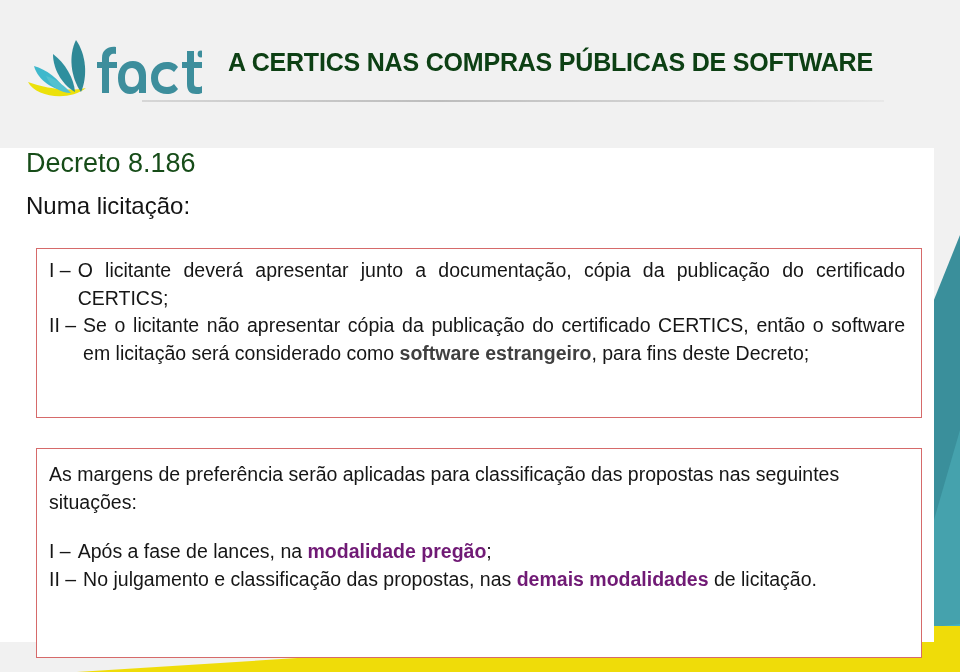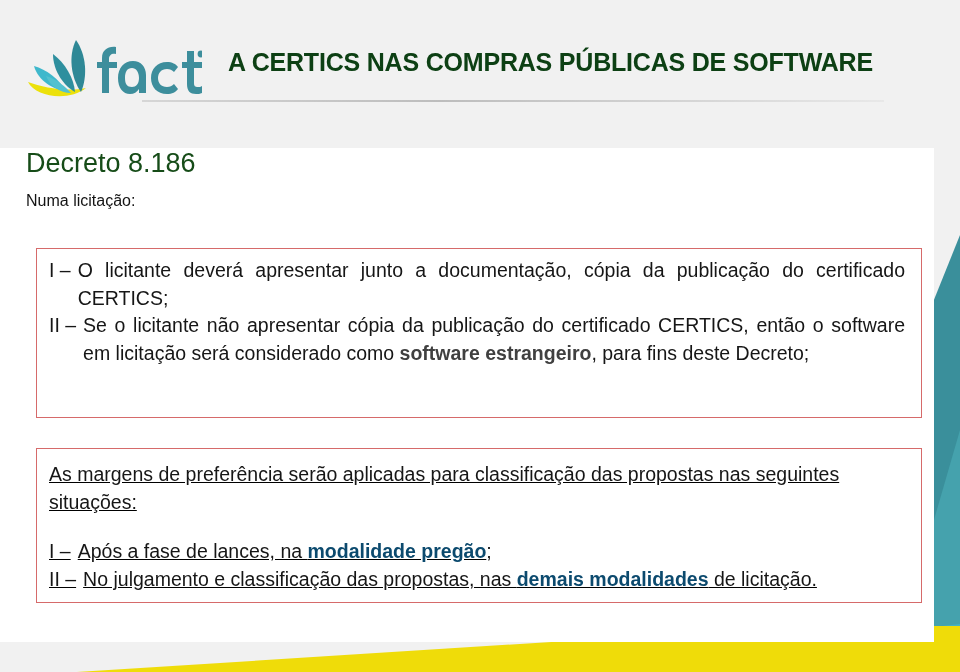--- a/index.html
+++ b/index.html
@@ -124,44 +124,43 @@
     left: 26px;
     top: 0px;
     font-size: 27px;
     font-weight: normal;
     color: #164c18;
   }
   .numa {
     position: absolute;
     left: 26px;
     top: 44px;
-    font-size: 16px;
+    font-size: 24px;
     color: #141414;
   }
 
   .redbox {
     position: absolute;
     border: 1.4px solid #d66a6a;
     background: #ffffff;
     box-sizing: border-box;
   }
   .box1 {
     left: 36px;
     top: 100px;
     width: 886px;
     height: 170px;
     padding: 8px 16px 8px 12px;
   }
   .box2 {
     left: 36px;
     top: 300px;
     width: 886px;
-    height: 155px;
+    height: 210px;
     padding: 12px 16px 8px 12px;
-    text-decoration: underline;
   }
 
   .item {
     display: flex;
     font-size: 19.5px;
     line-height: 1.42;
     color: #161616;
     text-align: justify;
   }
   .item + .item { }
@@ -182,21 +181,21 @@
     line-height: 1.42;
     color: #161616;
   }
   .para + .item { margin-top: 22px; }
 
   .hl-red {
     color: #404040;
     font-weight: bold;
   }
   .hl-green {
-    color: #0c4a6e;
+    color: #701a75;
     font-weight: bold;
   }
 </style>
 </head>
 <body>
 
 <div class="slide">
 
   <div class="deco-teal-right"></div>
   <div class="deco-teal-right2"></div>

